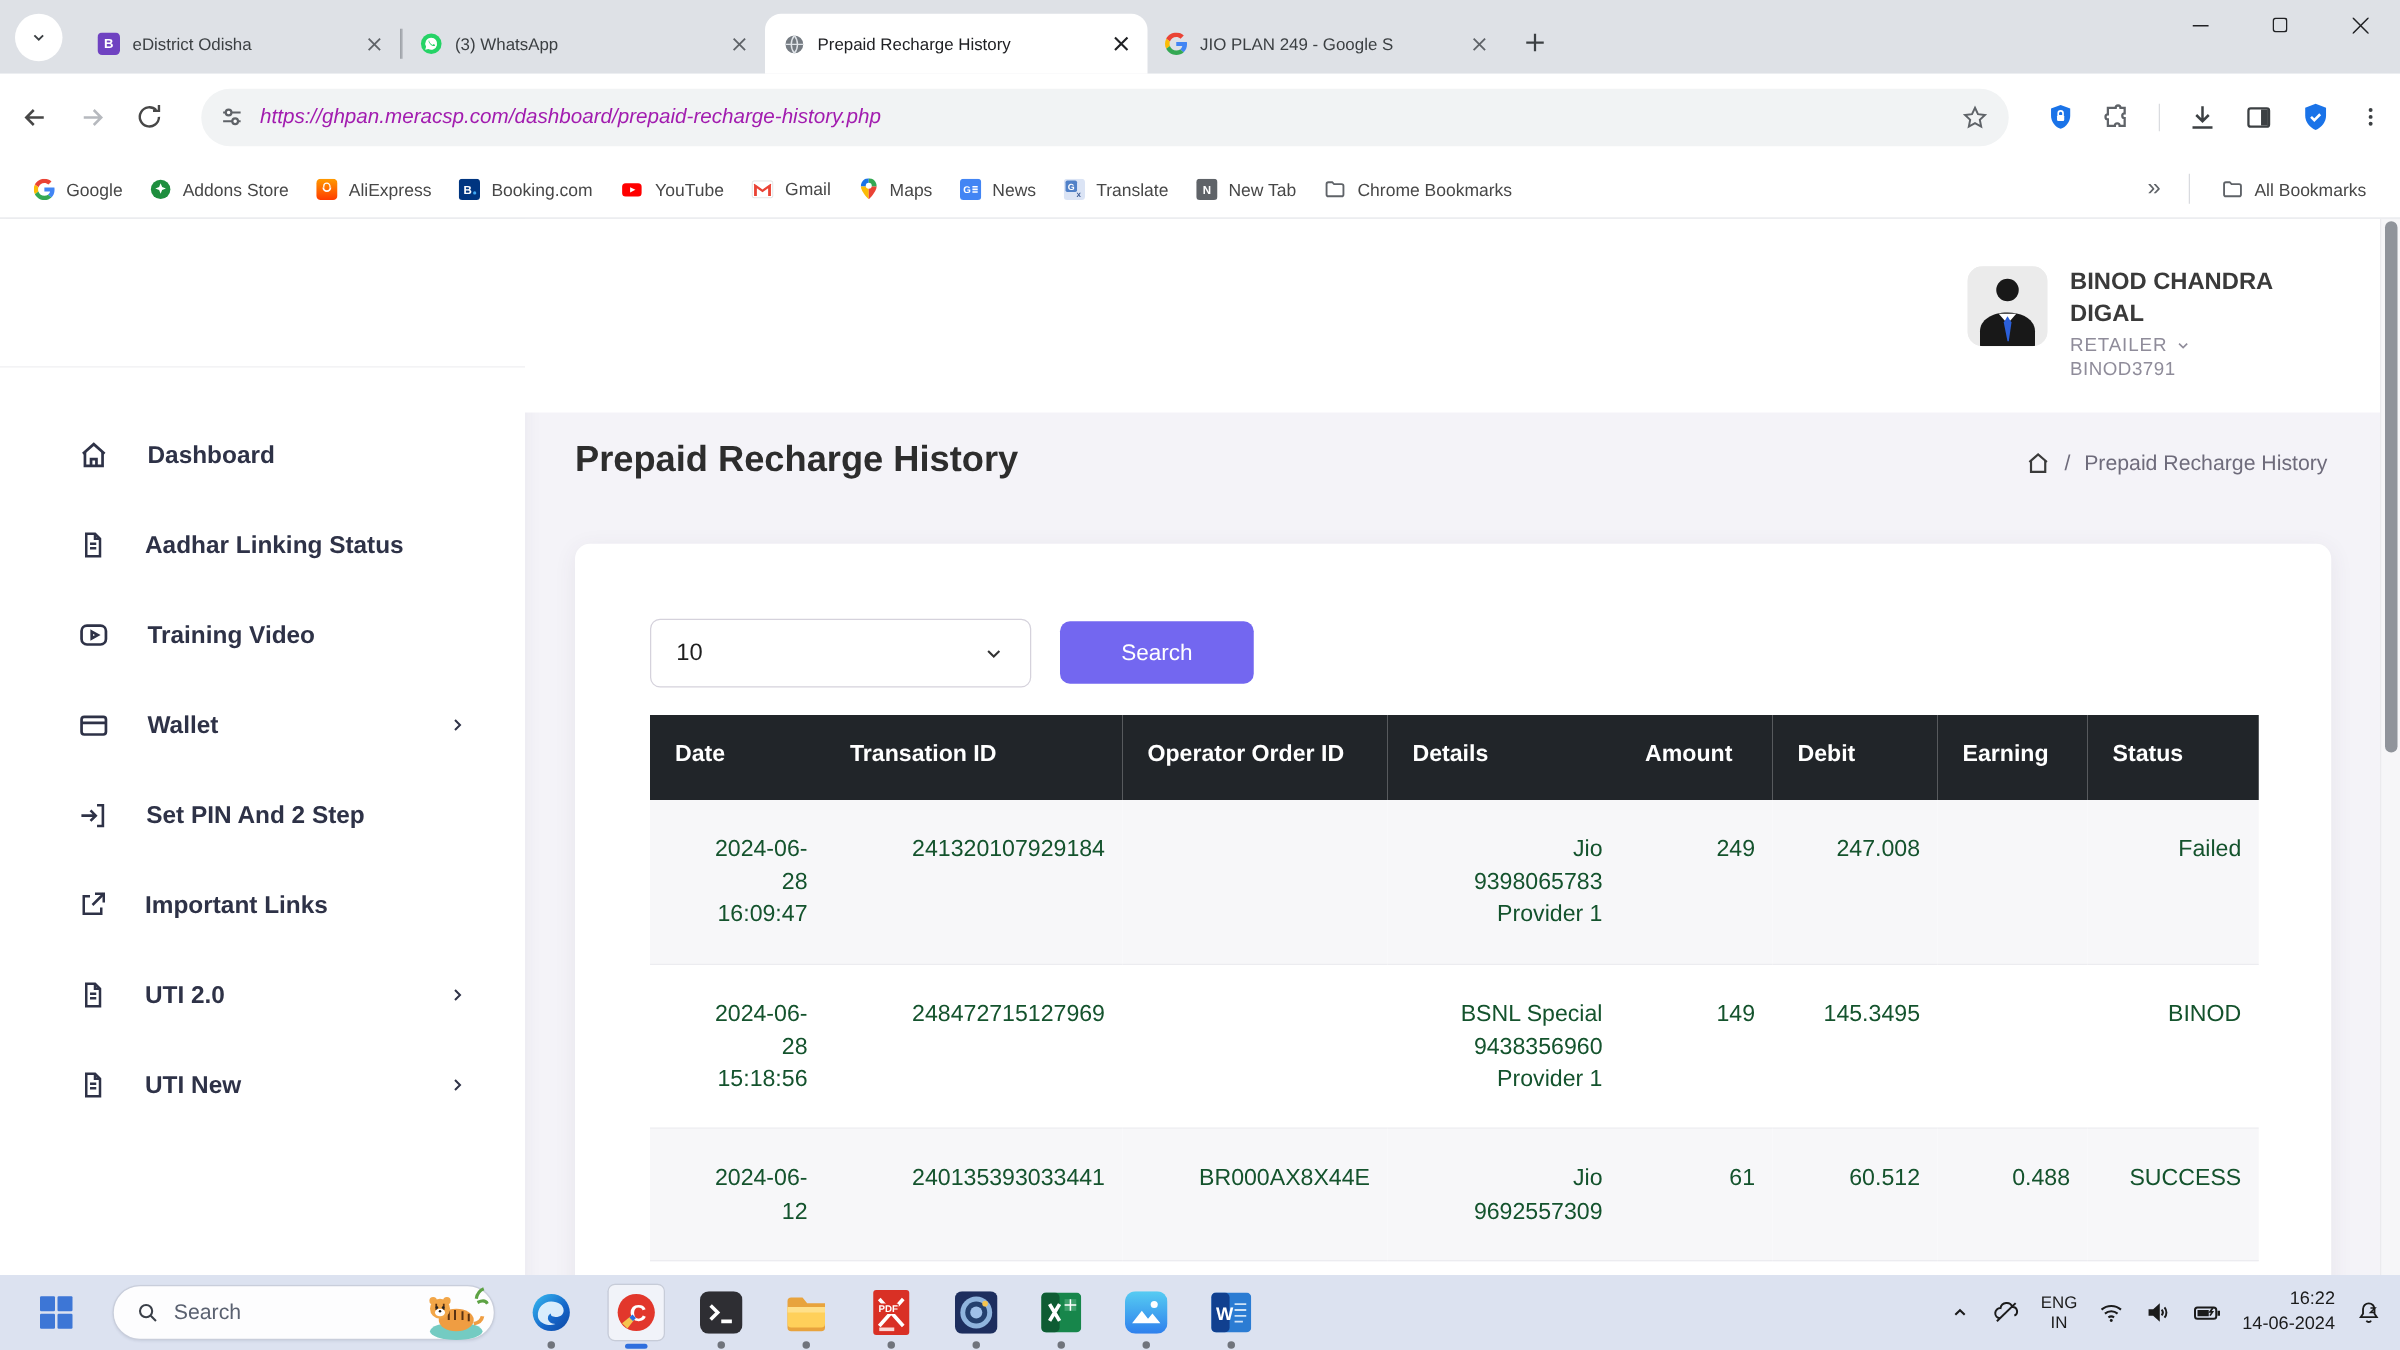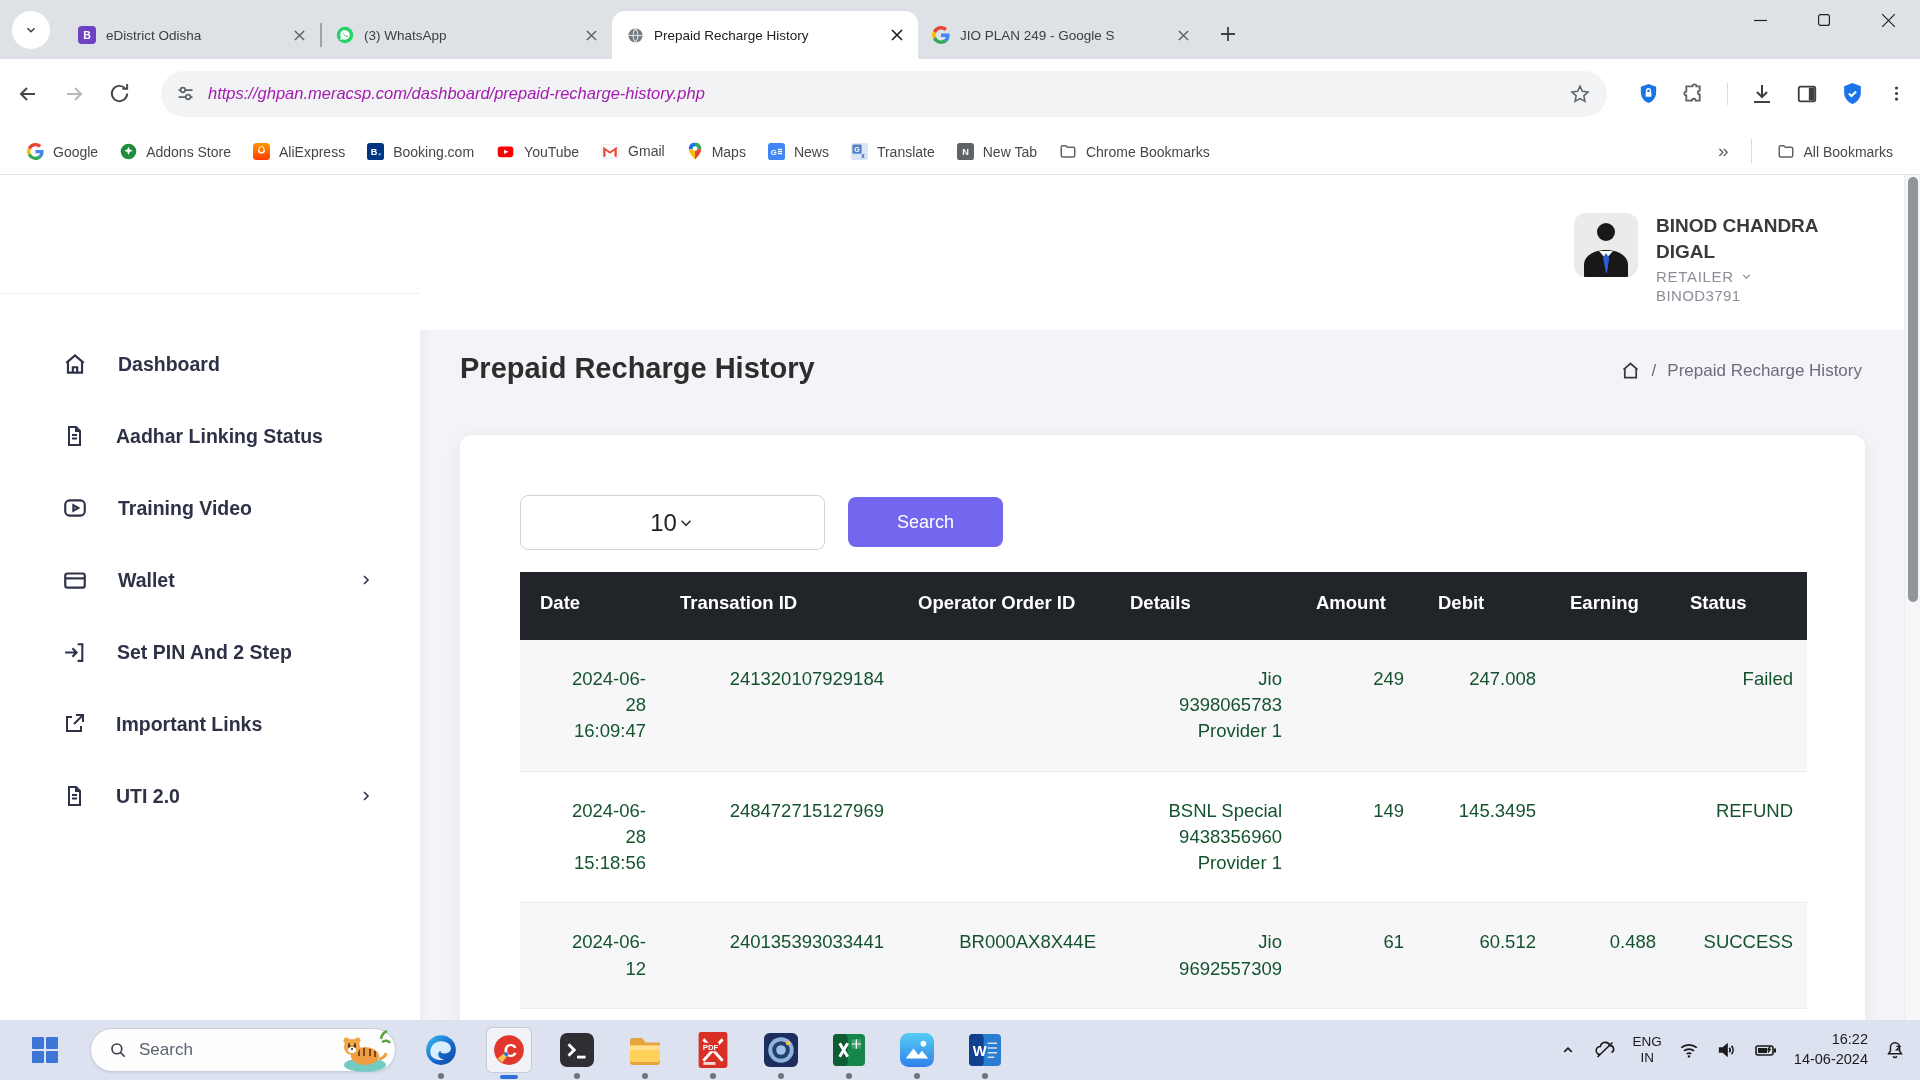--- a/index.html
+++ b/index.html
@@ -53,21 +53,21 @@
   .uinfo { width:192px; }
   .uname { font-size:19px; font-weight:700; color:#3a3a3a; line-height:1.38; }
   .urole { font-size:15px; color:#8f8c9a; letter-spacing:.7px; display:flex; align-items:center; gap:6px; margin-top:3px; }
   .ucode { font-size:15px; color:#8f8c9a; letter-spacing:.4px; margin-top:2px; }
 
   .content { position:absolute; left:420px; top:155px; width:1484px; height:750px; }
   .page-title { position:absolute; left:40px; top:22px; font-size:29px; font-weight:700; color:#2d2d2d; }
   .breadcrumb { position:absolute; right:42px; top:30px; display:flex; align-items:center; gap:11px; font-size:17px; color:#6e6b7b; }
 
   .card { position:absolute; left:40px; top:105px; width:1405px; height:940px; background:#fff; border-radius:12px; box-shadow:0 4px 18px rgba(75,70,92,.08); }
-  .select-box { position:absolute; left:60px; top:60px; width:305px; height:55px; border:1px solid #d5d2dc; border-radius:8px; display:flex; align-items:center; justify-content:center; padding:0 20px; font-size:24px; color:#1f1f1f; background:#fff; }
+  .select-box { position:absolute; left:60px; top:60px; width:305px; height:55px; border:1px solid #d5d2dc; border-radius:8px; display:flex; align-items:center; justify-content:space-between; padding:0 20px; font-size:19px; color:#1f1f1f; background:#fff; }
   .search-btn { position:absolute; left:388px; top:62px; width:155px; height:50px; background:#7367f0; border:none; border-radius:8px; color:#fff; font-size:18px; font-family:inherit; display:flex; align-items:center; justify-content:center; }
 
   .table-wrap { position:absolute; left:60px; top:137px; width:1287px; }
   table { width:100%; border-collapse:collapse; table-layout:fixed; }
   th { background:#212529; color:#fff; font-size:18.5px; font-weight:700; text-align:left; vertical-align:bottom; padding:18px 14px 24px 20px; line-height:1.4; }
   td { font-size:18.5px; color:#14532d; padding:26px 14px 26px 20px; vertical-align:top; line-height:1.42;text-align:right; }
   td.pre { white-space:pre-line; }
   tbody tr:nth-child(odd) td { background:#f7f7f9; }
   tbody td { border-bottom:1px solid #ececf0; }
 
@@ -422,20 +422,30 @@
               <path d="M21 3l-9 9"></path>
             </svg>
           <span>Important Links</span>
         </div>
         <div class="nav-item">
           <svg width="24" height="24" viewBox="0 0 24 24" fill="none" stroke="#2e3247" stroke-width="2">
               <path d="M7 3h7l4 4v14H7z"></path>
               <path d="M14 3v4h4M10 11h5M10 14.5h5"></path>
             </svg>
           <span>UTI 2.0</span>
+          <svg class="chev" width="16" height="16" viewBox="0 0 24 24" fill="none" stroke="#2e3247" stroke-width="2.4">
+              <path d="M9 6l6 6-6 6"></path>
+            </svg>
+        </div>
+        <div class="nav-item">
+          <svg width="24" height="24" viewBox="0 0 24 24" fill="none" stroke="#2e3247" stroke-width="2">
+              <path d="M7 3h7l4 4v14H7z"></path>
+              <path d="M14 3v4h4M10 11h5M10 14.5h5"></path>
+            </svg>
+          <span>UTI New</span>
           <svg class="chev" width="16" height="16" viewBox="0 0 24 24" fill="none" stroke="#2e3247" stroke-width="2.4">
               <path d="M9 6l6 6-6 6"></path>
             </svg>
         </div>
       </nav>
     </aside>
 
     <div class="rt-header">
       <div class="user-block">
         <div class="avatar">
@@ -524,21 +534,21 @@
 28
 15:18:56</td>
                 <td>248472715127969</td>
                 <td></td>
                 <td class="pre">BSNL Special
 9438356960
 Provider 1</td>
                 <td>149</td>
                 <td>145.3495</td>
                 <td></td>
-                <td>REFUND</td>
+                <td>BINOD</td>
               </tr>
               <tr>
                 <td class="pre">2024-06-
 12</td>
                 <td>240135393033441</td>
                 <td>BR000AX8X44E</td>
                 <td class="pre">Jio
 9692557309</td>
                 <td>61</td>
                 <td>60.512</td>

